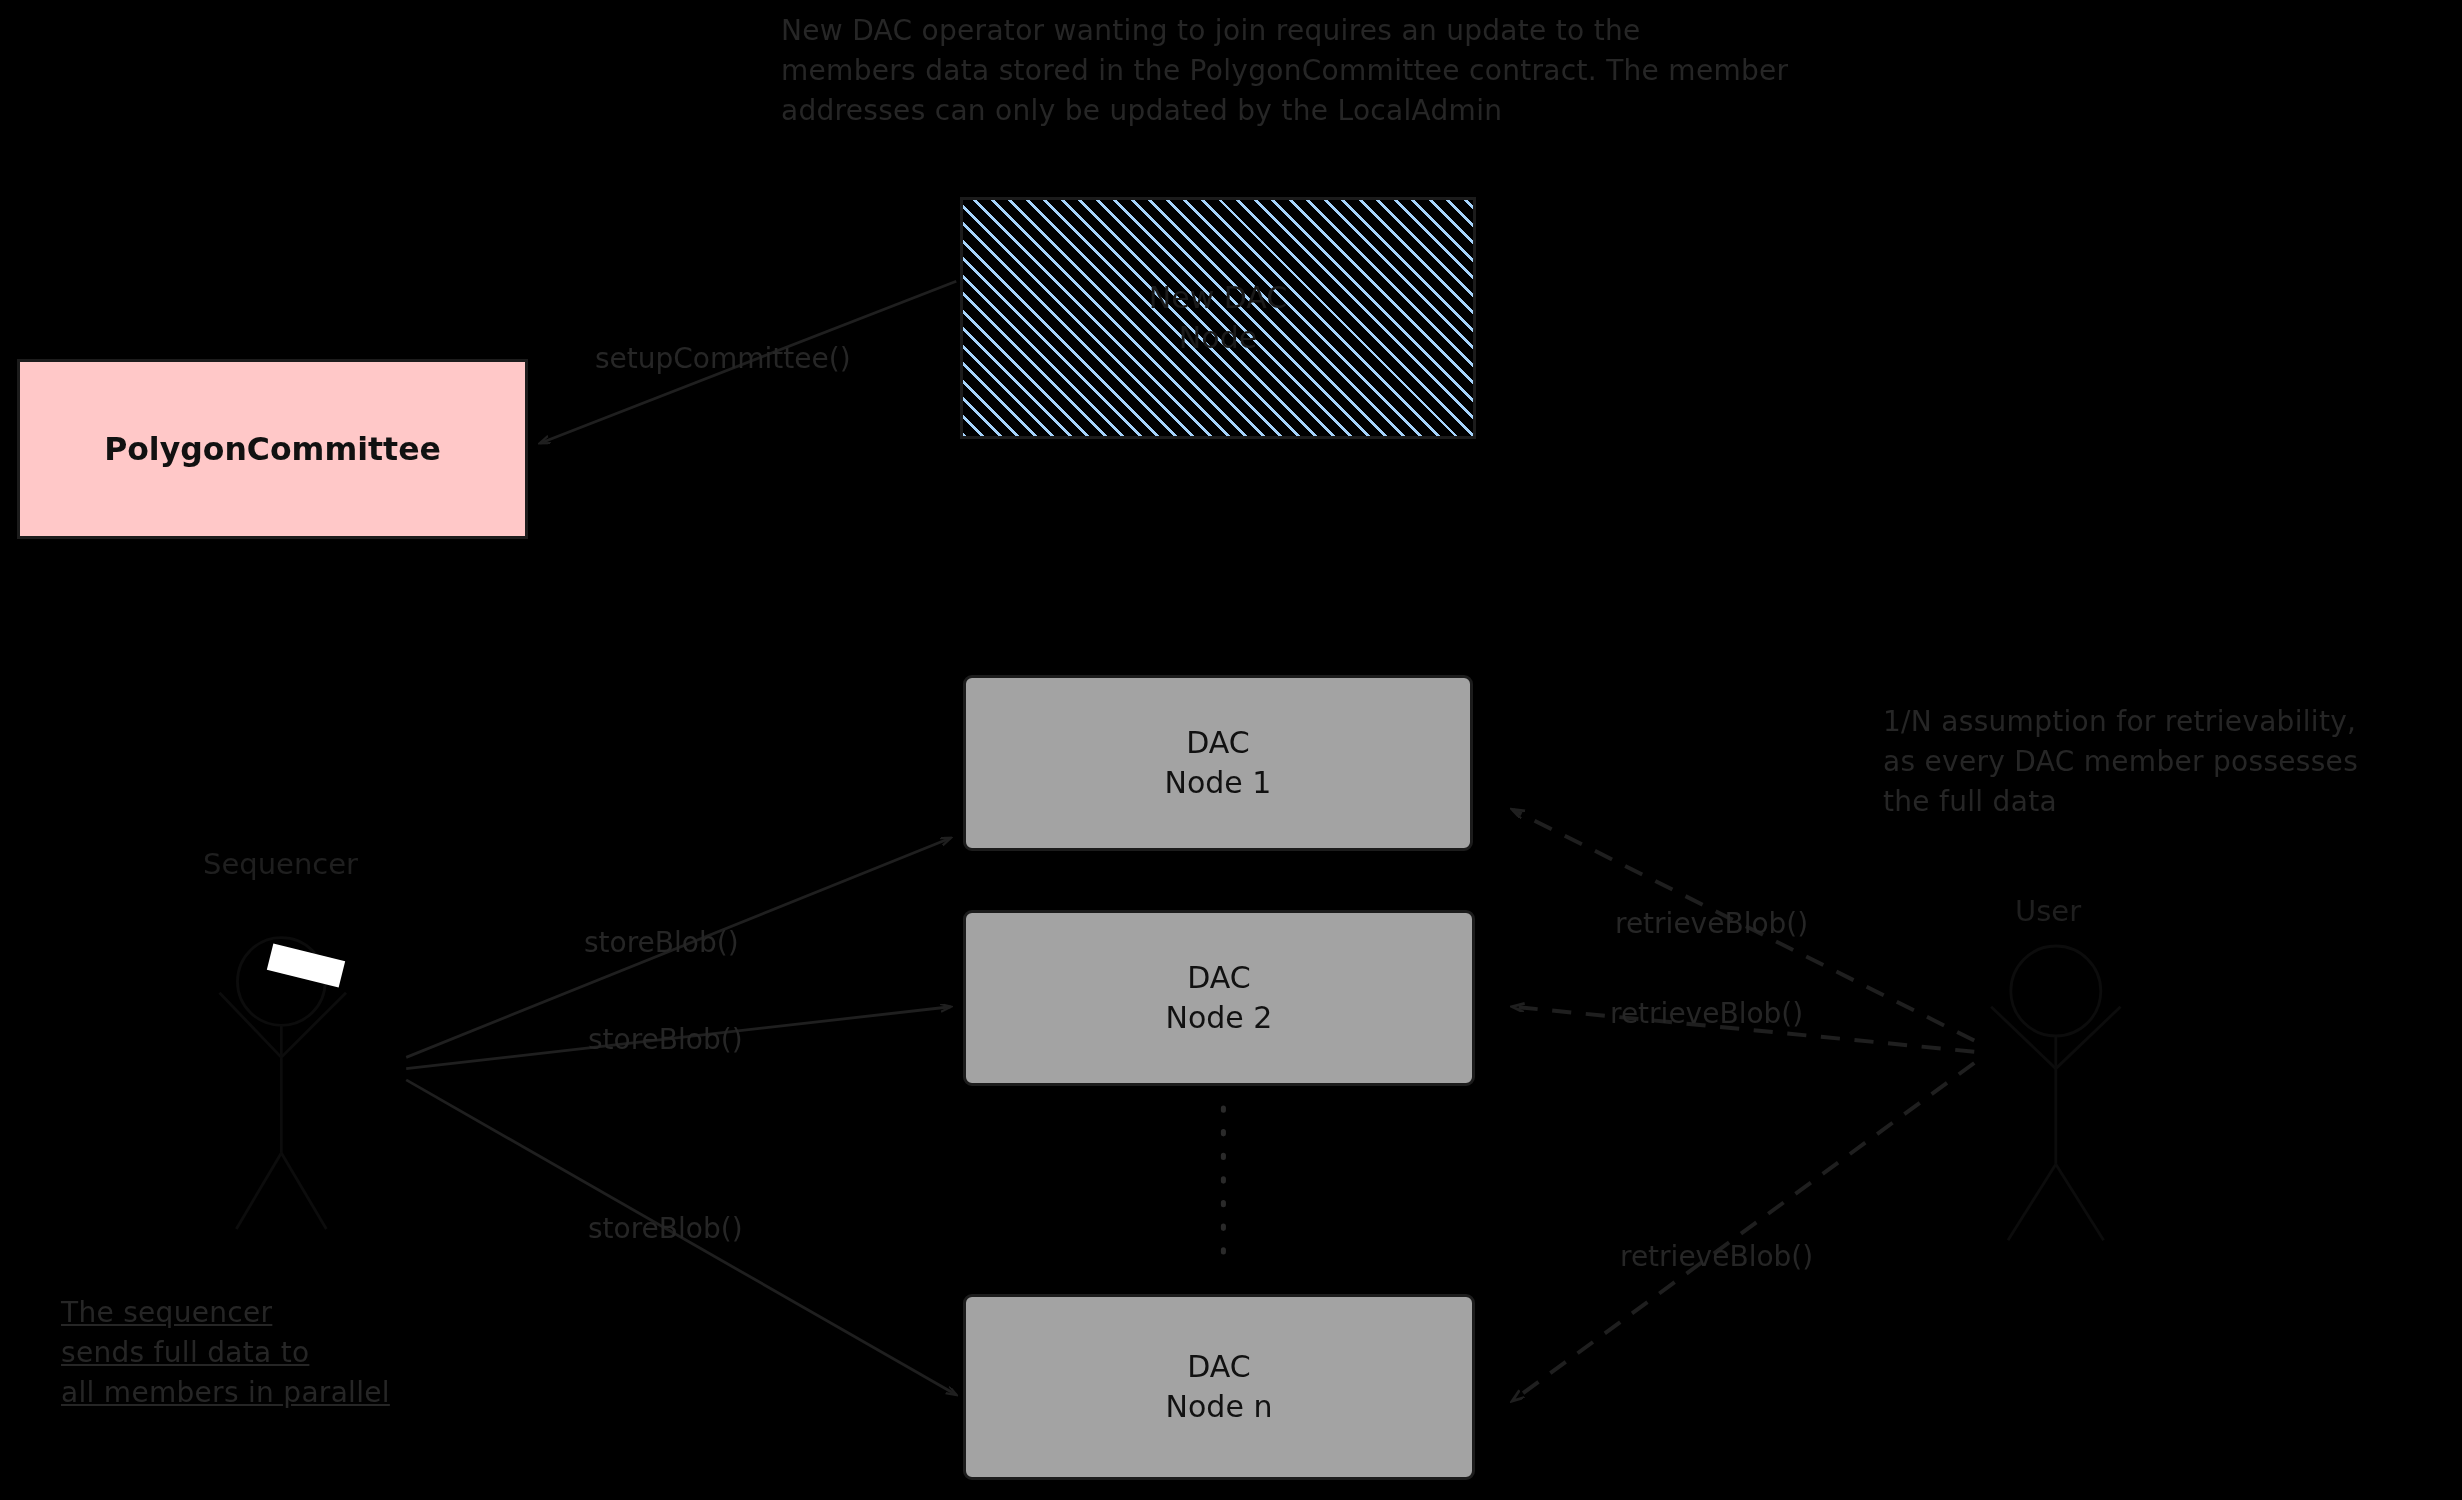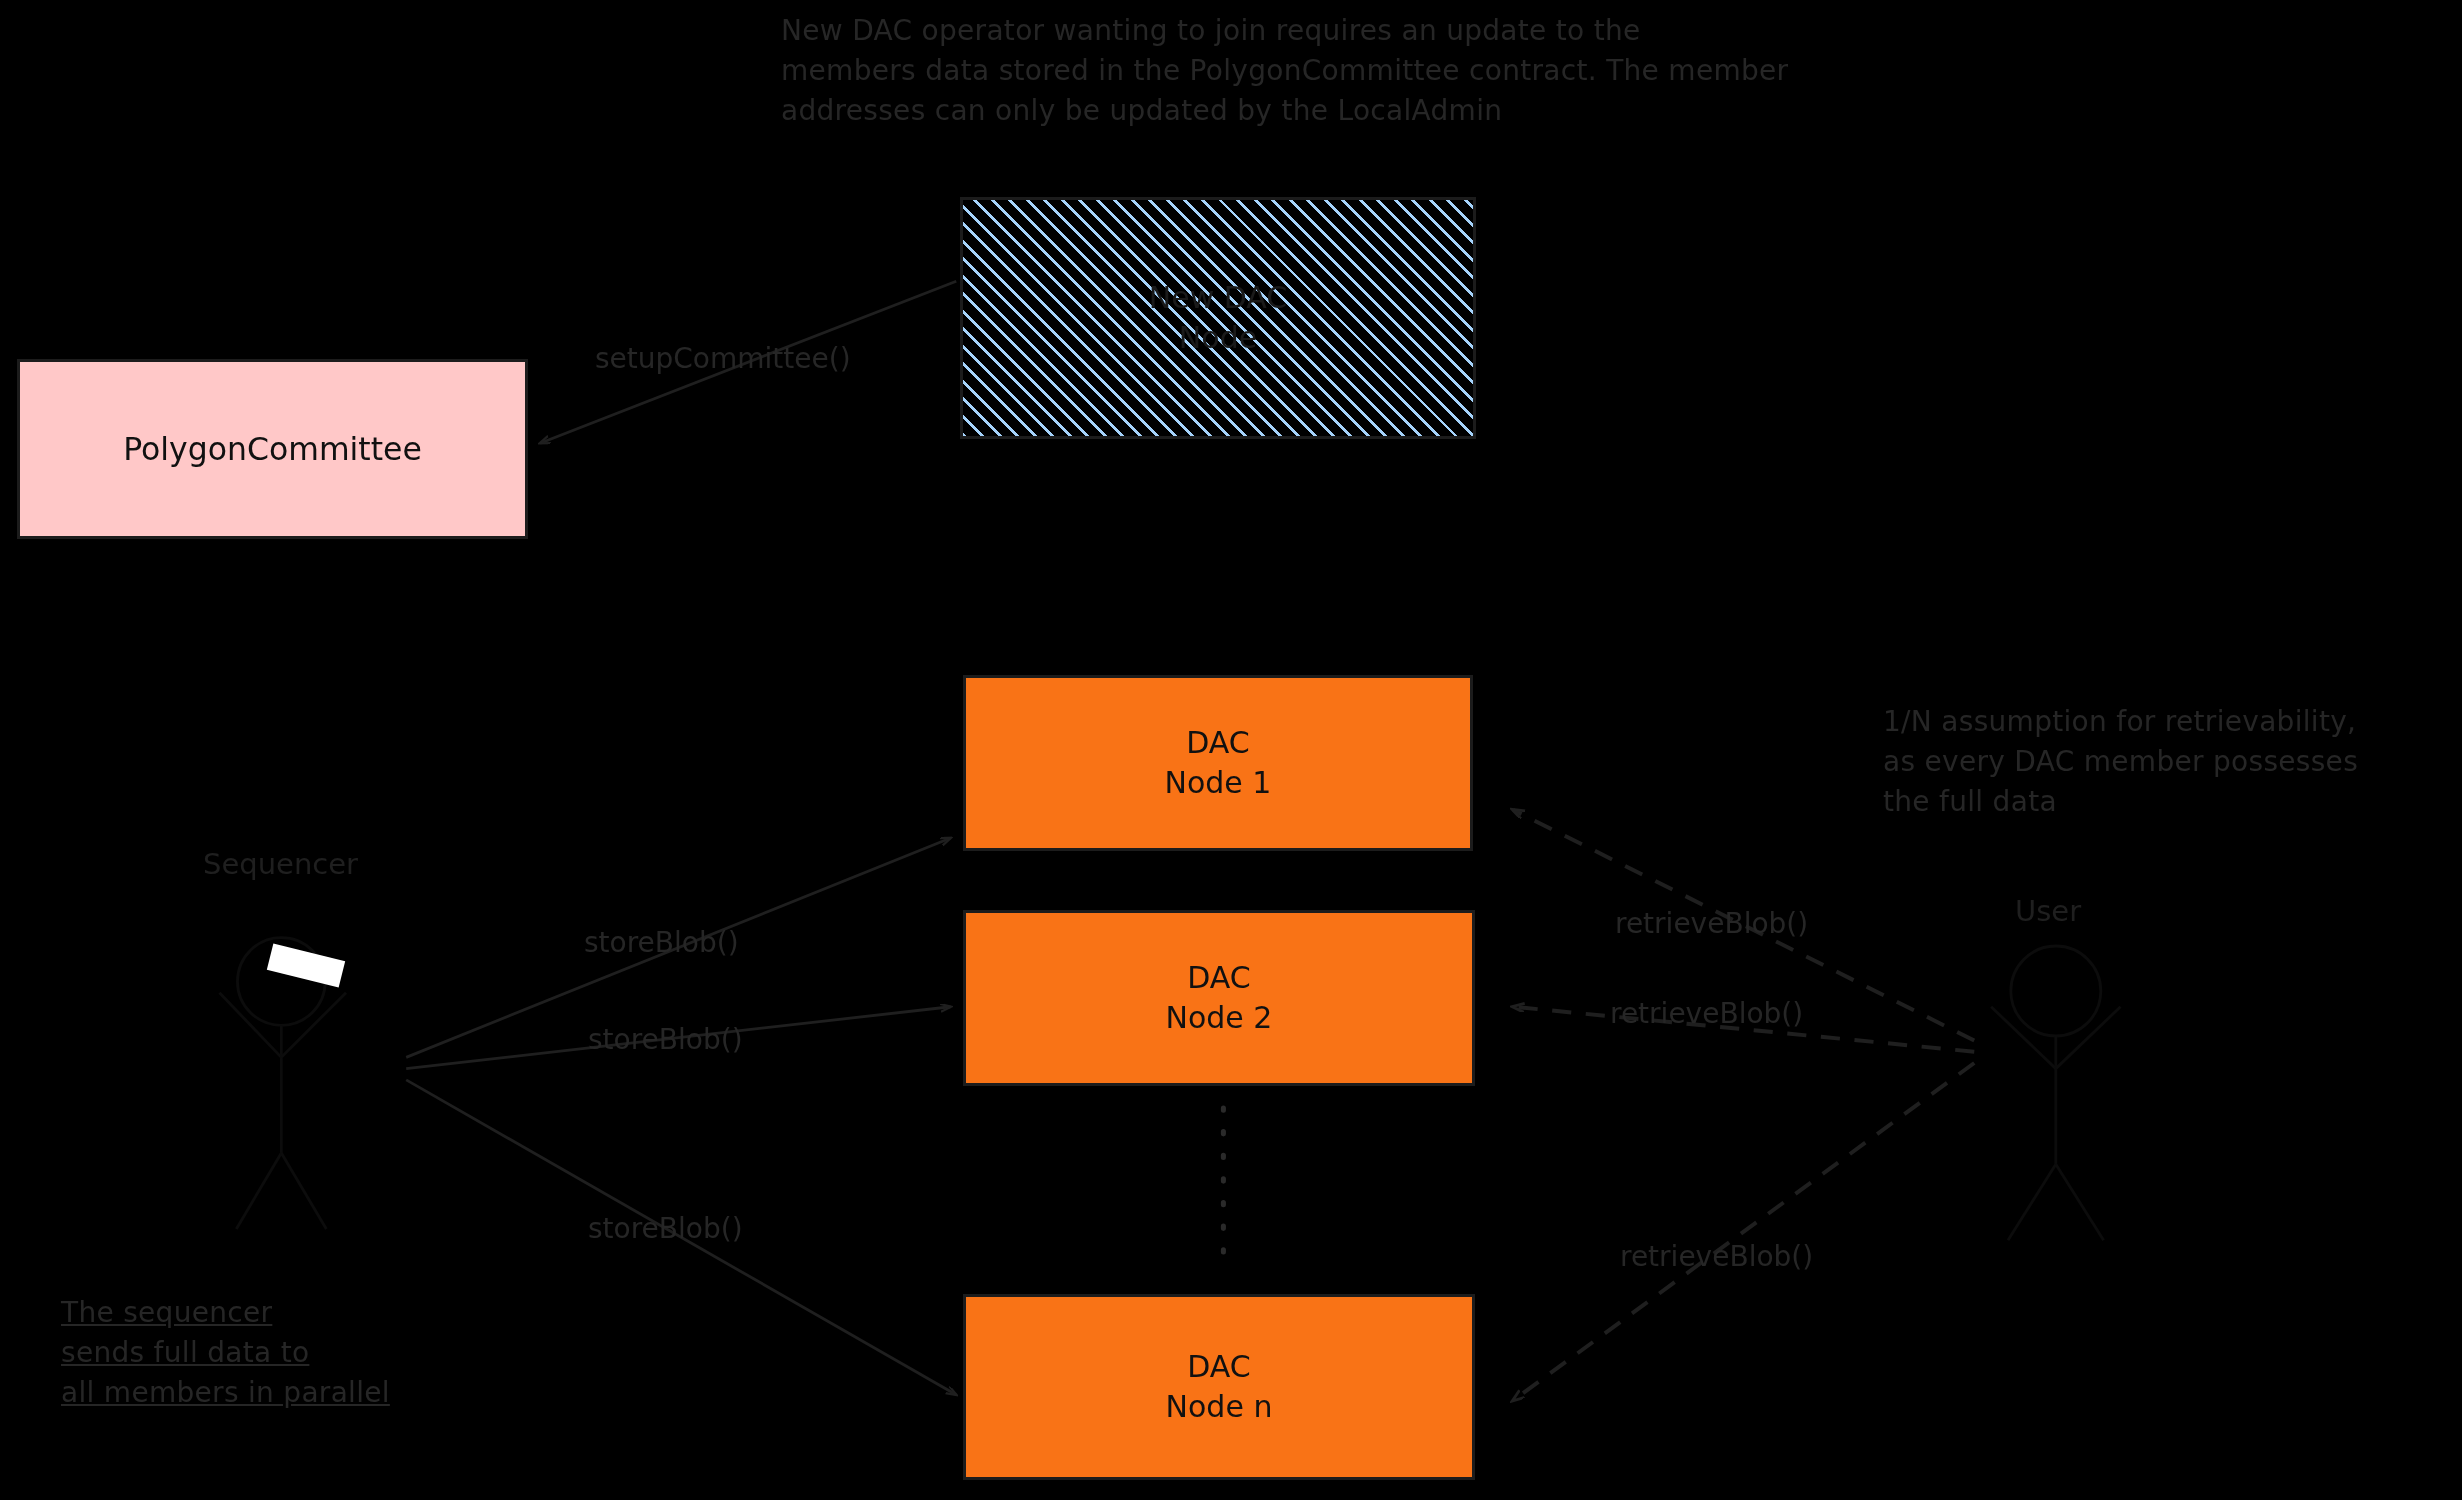--- a/index.html
+++ b/index.html
@@ -30,25 +30,27 @@
     display: flex;
     align-items: center;
     justify-content: center;
     text-align: center;
     line-height: 1.35;
     color: #111111;
     font-size: 30px;
     white-space: pre-line;
   }
   .dac-box {
-    background: #f97316;
+    background: #a3a3a3;
+    border-radius: 9px;
   }
   .pink-box {
     background: #ffc8c8;
     font-size: 31.5px;
+    font-weight: bold;
   }
   .hatched-box {
     background:
       repeating-linear-gradient(
         45deg,
         #a6d4fc 0px,
         #a6d4fc 2.8px,
         #000000 2.8px,
         #000000 12.4px
       );

